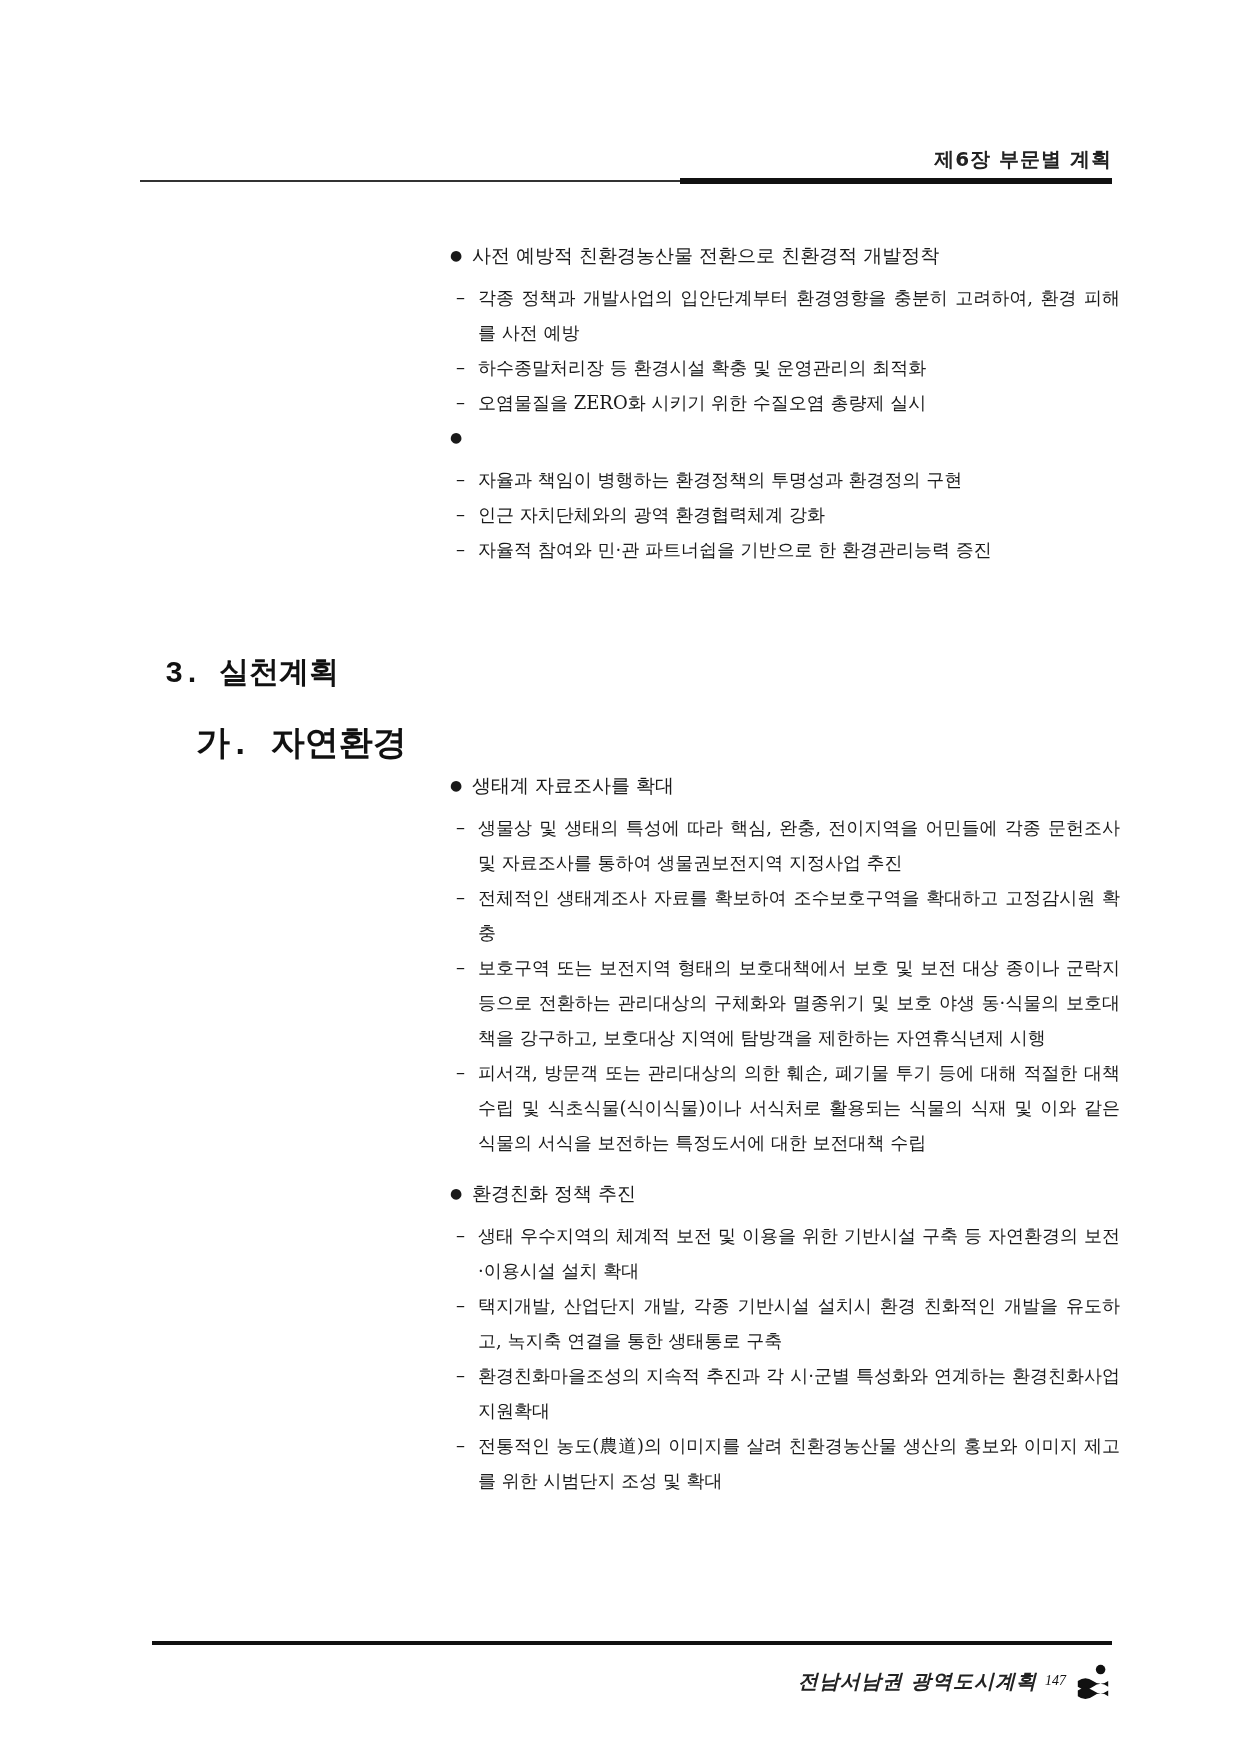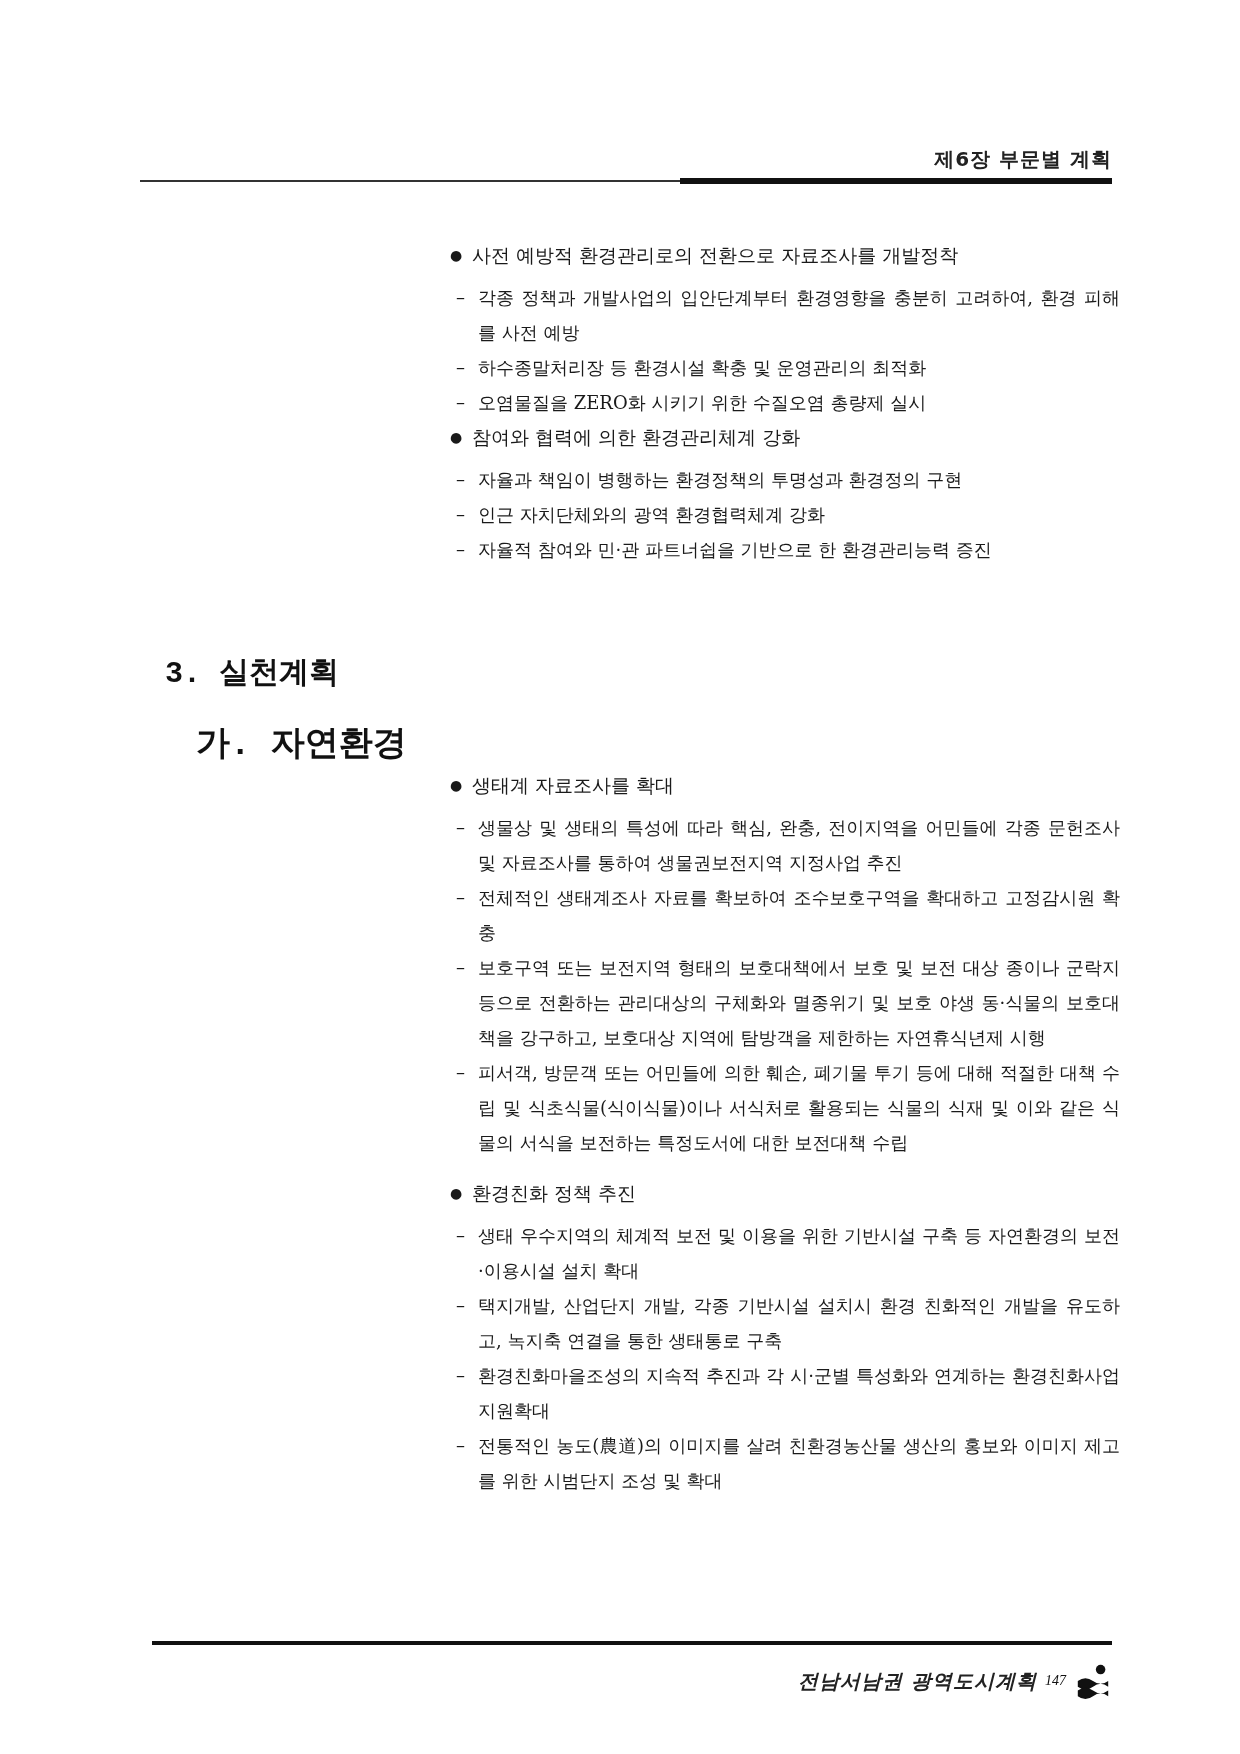--- a/index.html
+++ b/index.html
@@ -58,39 +58,38 @@
 
 <div class="header-title">제6장 부문별 계획</div>
 <div class="header-rule-thin"></div>
 <div class="header-rule-thick"></div>
 
 <div class="content">
 
   <div class="block" style="top:240px;">
     <p class="bullet">
       <span class="dot">●</span>
-      <span>사전 예방적 환경관리로의 전환으로 자료조사를 개발정착</span>
+      <span>사전 예방적 친환경농산물 전환으로 친환경적 개발정착</span>
     </p>
     <div class="gap-s"></div>
     <p class="dash-item">
       <span class="dash">–</span>
       <span class="txt">각종 정책과 개발사업의 입안단계부터 환경영향을 충분히 고려하여, 환경 피해를 사전 예방</span>
     </p>
     <p class="dash-item">
       <span class="dash">–</span>
       <span class="txt">하수종말처리장 등 환경시설 확충 및 운영관리의 최적화</span>
     </p>
     <p class="dash-item">
       <span class="dash">–</span>
       <span class="txt">오염물질을 ZERO화 시키기 위한 수질오염 총량제 실시</span>
     </p>
 
     <p class="bullet" style="margin-top:2px;">
       <span class="dot">●</span>
-      <span>참여와 협력에 의한 환경관리체계 강화</span>
     </p>
     <div class="gap-s"></div>
     <p class="dash-item">
       <span class="dash">–</span>
       <span class="txt">자율과 책임이 병행하는 환경정책의 투명성과 환경정의 구현</span>
     </p>
     <p class="dash-item">
       <span class="dash">–</span>
       <span class="txt">인근 자치단체와의 광역 환경협력체계 강화</span>
     </p>
@@ -116,21 +115,21 @@
     <p class="dash-item">
       <span class="dash">–</span>
       <span class="txt">전체적인 생태계조사 자료를 확보하여 조수보호구역을 확대하고 고정감시원 확충</span>
     </p>
     <p class="dash-item">
       <span class="dash">–</span>
       <span class="txt">보호구역 또는 보전지역 형태의 보호대책에서 보호 및 보전 대상 종이나 군락지 등으로 전환하는 관리대상의 구체화와 멸종위기 및 보호 야생 동·식물의 보호대책을 강구하고, 보호대상 지역에 탐방객을 제한하는 자연휴식년제 시행</span>
     </p>
     <p class="dash-item">
       <span class="dash">–</span>
-      <span class="txt">피서객, 방문객 또는 어민들에 의한 훼손, 폐기물 투기 등에 대해 적절한 대책 수립 및 식초식물(식이식물)이나 서식처로 활용되는 식물의 식재 및 이와 같은 식물의 서식을 보전하는 특정도서에 대한 보전대책 수립</span>
+      <span class="txt">피서객, 방문객 또는 관리대상의 의한 훼손, 폐기물 투기 등에 대해 적절한 대책 수립 및 식초식물(식이식물)이나 서식처로 활용되는 식물의 식재 및 이와 같은 식물의 서식을 보전하는 특정도서에 대한 보전대책 수립</span>
     </p>
 
     <div class="gap-m"></div>
     <p class="bullet">
       <span class="dot">●</span>
       <span>환경친화 정책 추진</span>
     </p>
     <div class="gap-s"></div>
     <p class="dash-item">
       <span class="dash">–</span>

